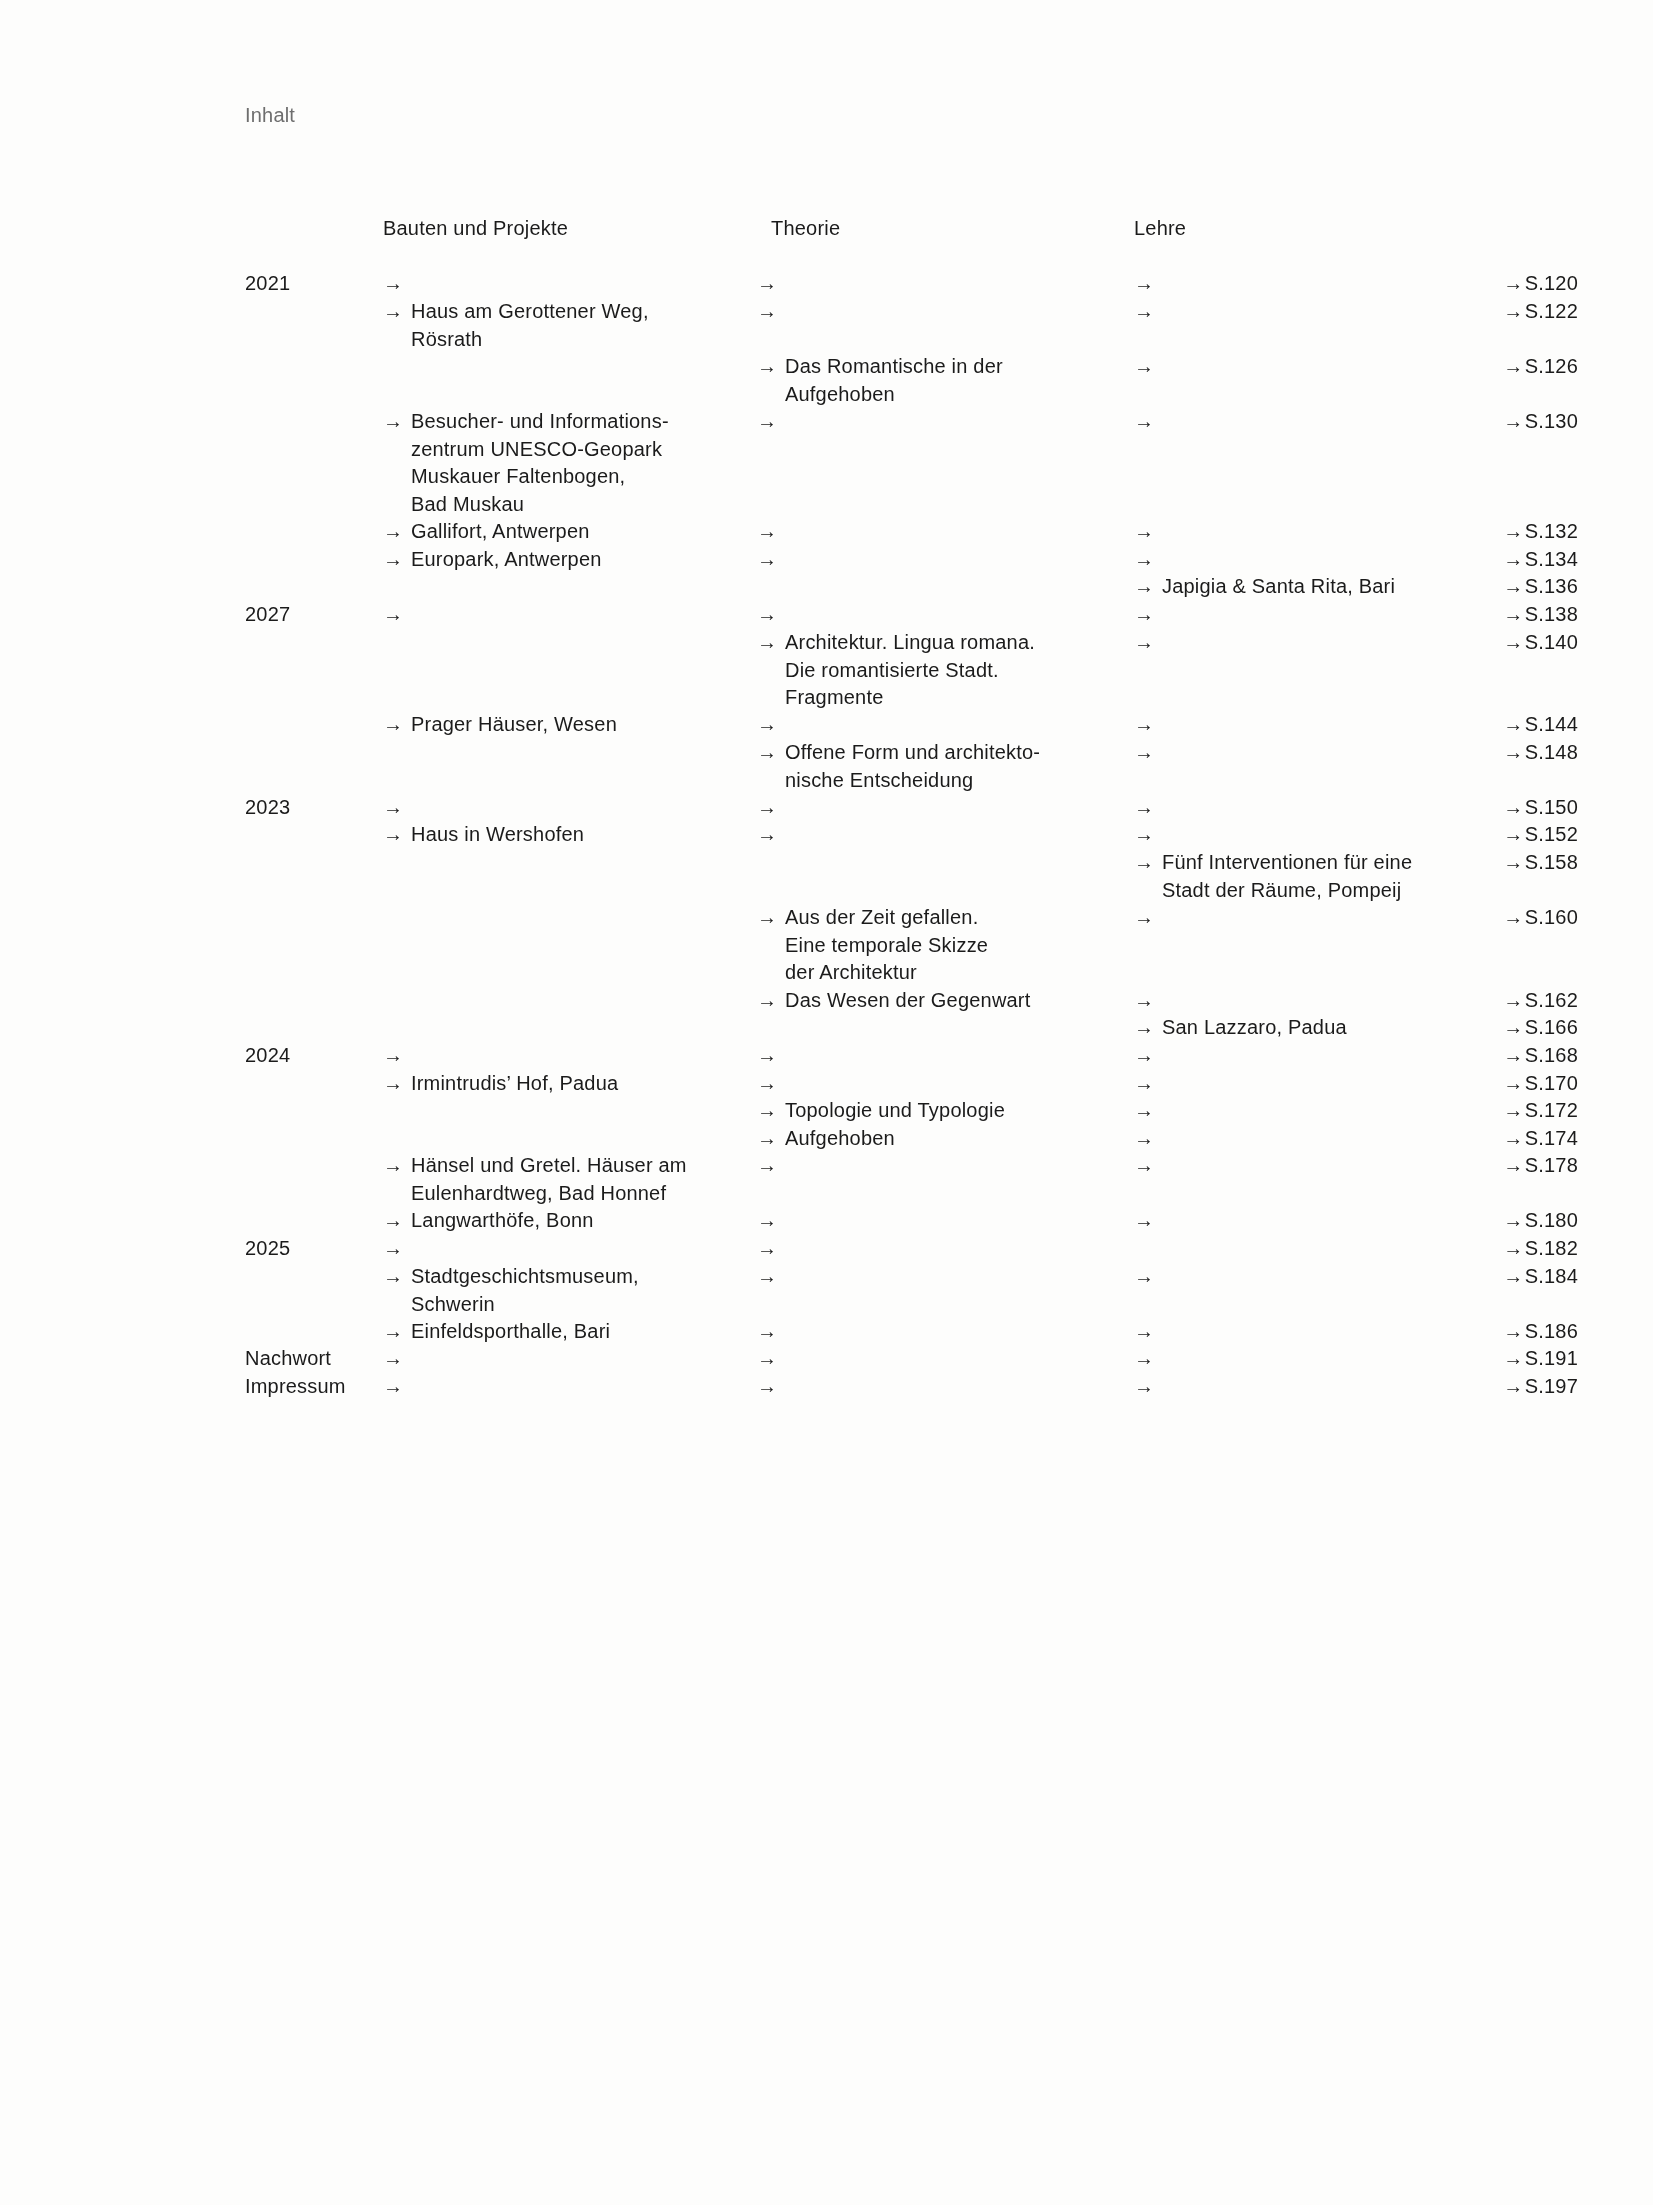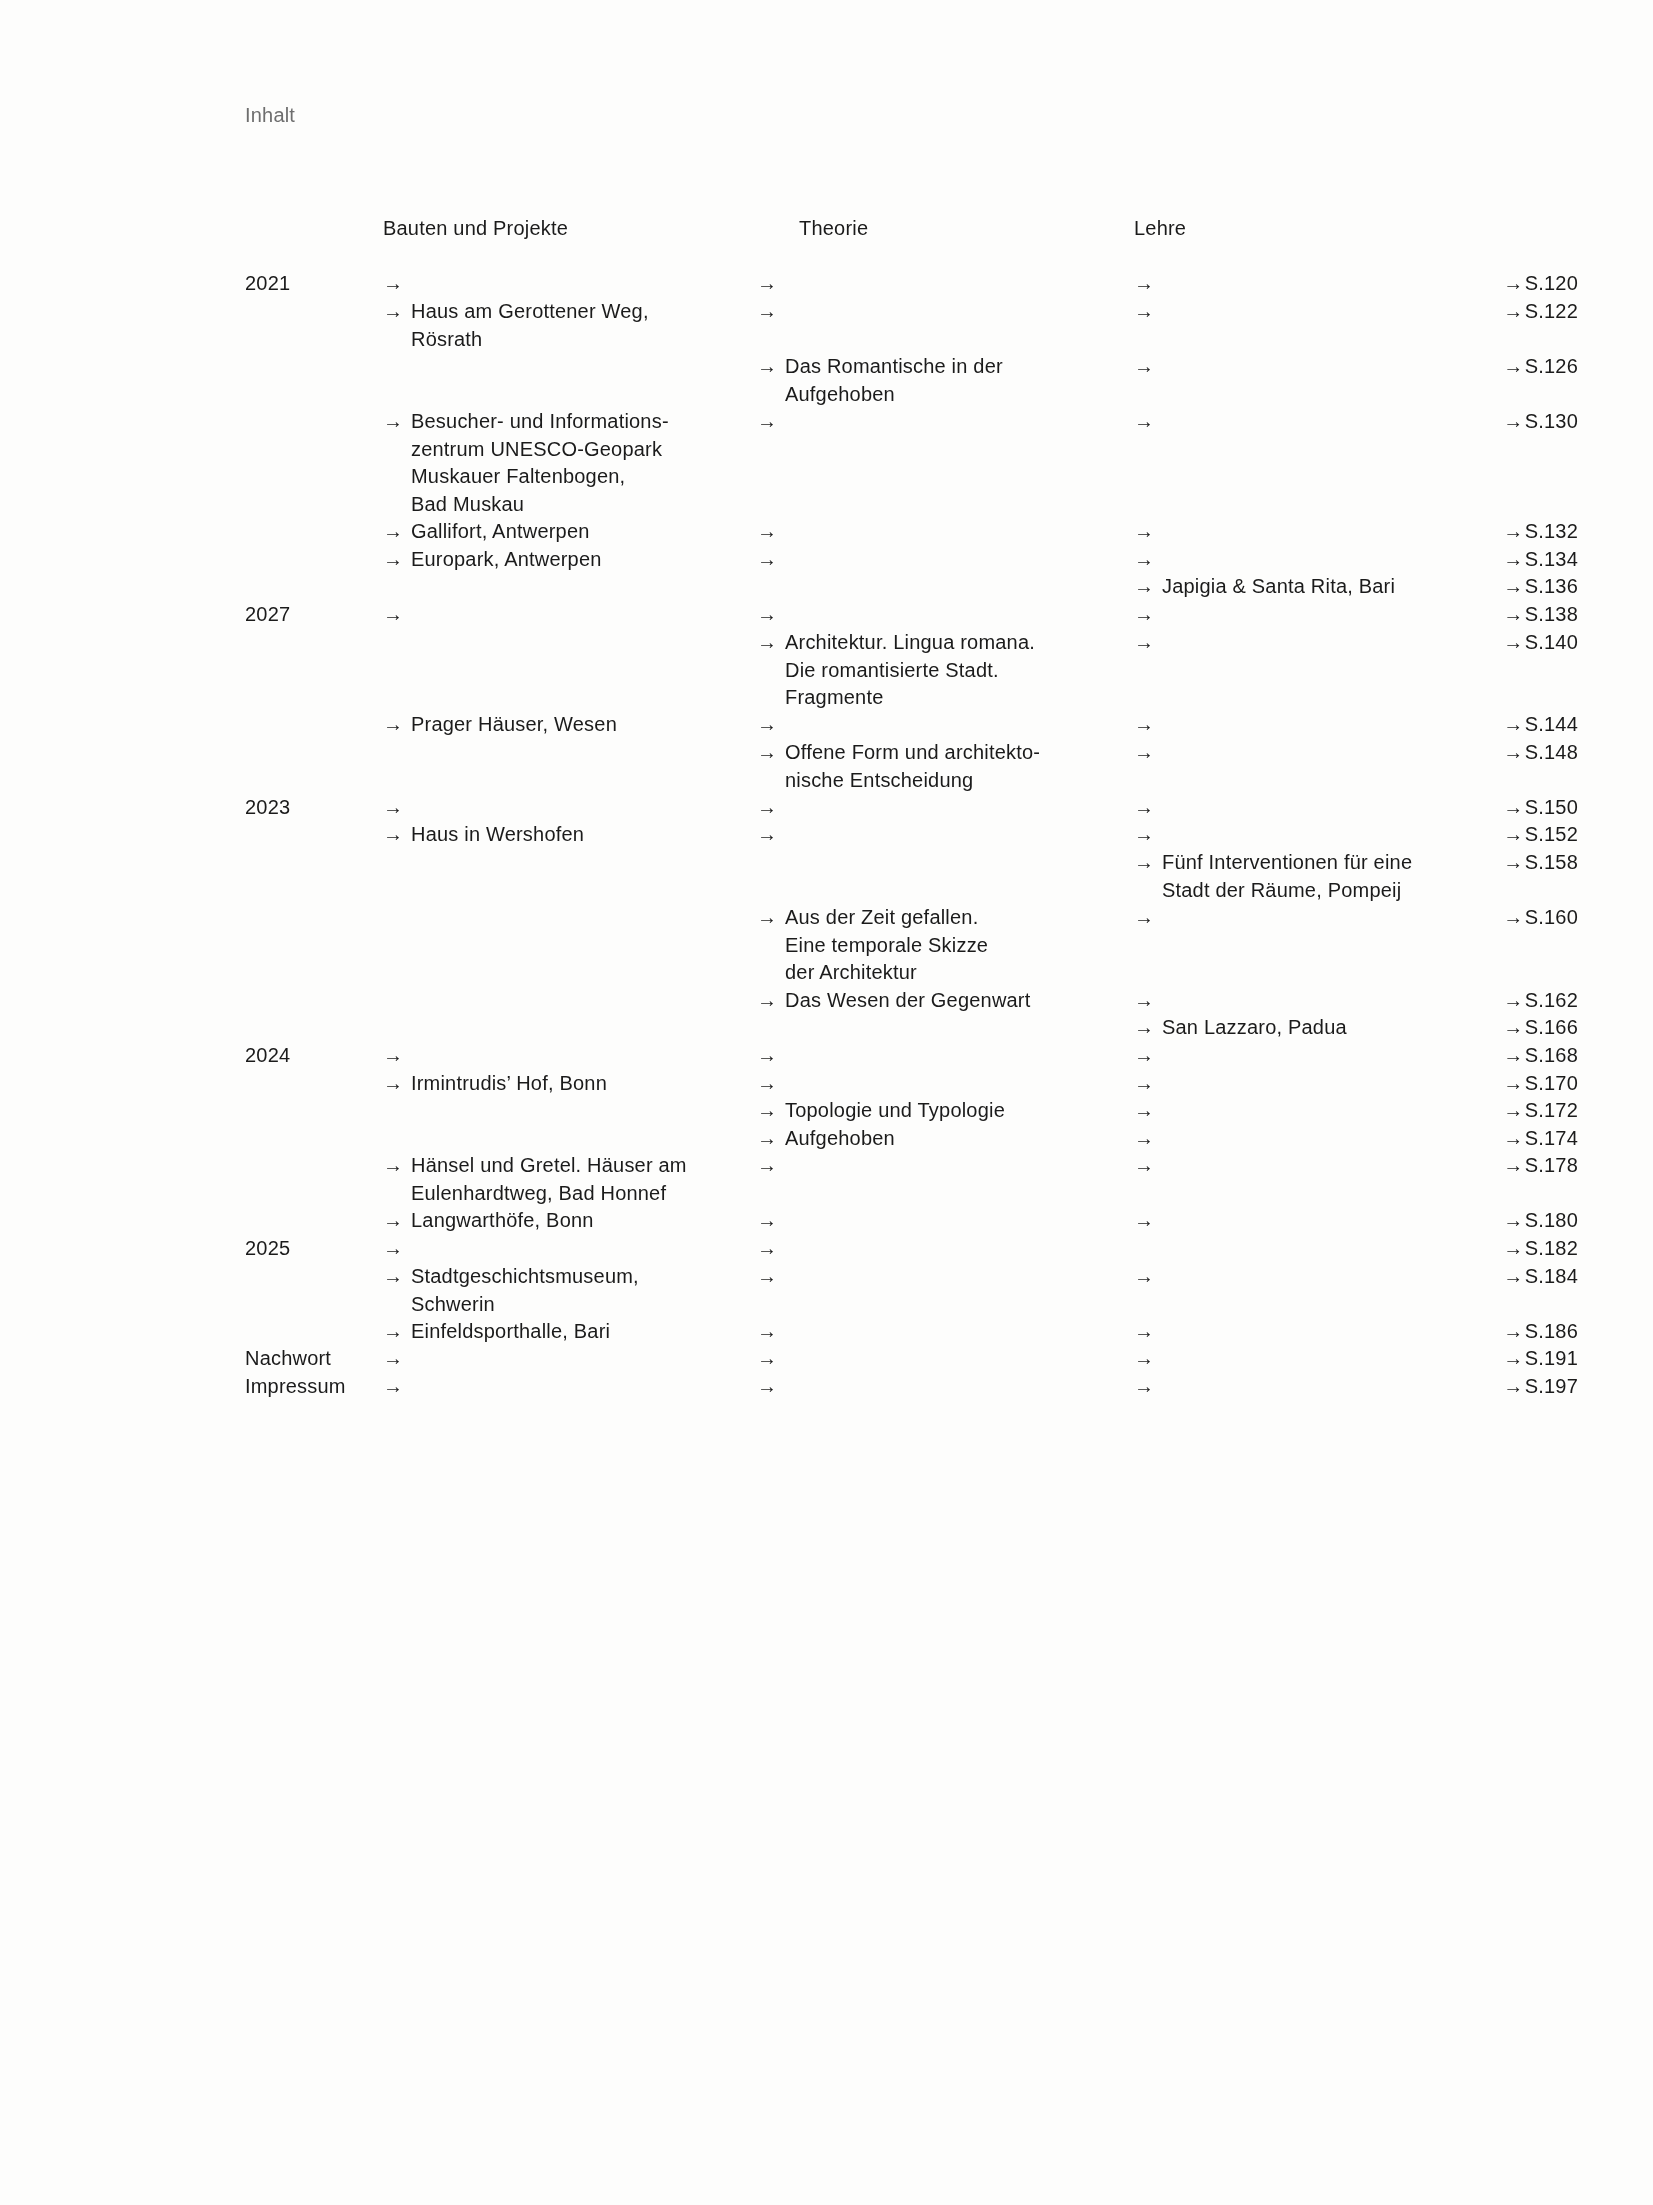--- a/index.html
+++ b/index.html
@@ -75,21 +75,21 @@
   }
   .page-ref .pr-num { padding-left: 1.4px; margin-top: 47px; }
 </style>
 </head>
 <body>
 
 <div class="page">
   <div class="doc-title">Inhalt</div>
 
   <div class="col-header" style="left:383px">Bauten und Projekte</div>
-  <div class="col-header" style="left:799px">Theorie</div>
+  <div class="col-header" style="left:771px">Theorie</div>
   <div class="col-header" style="left:1134px">Lehre</div>
 
   <div id="toc-rows">
       <div class="toc-row" style="top: 270px;">
         <div class="year-label">2021</div>
         <div class="cell-arrow" style="left: 383px;">→</div>
         <div class="cell-arrow" style="left: 757px;">→</div>
         <div class="cell-arrow" style="left: 1134px;">→</div>
         <div class="page-ref"><span class="pr-arrow">→</span><span class="pr-num">S.120</span></div>
       </div>
@@ -236,21 +236,21 @@
       <div class="toc-row" style="top: 1042px;">
         <div class="year-label">2024</div>
         <div class="cell-arrow" style="left: 383px;">→</div>
         <div class="cell-arrow" style="left: 757px;">→</div>
         <div class="cell-arrow" style="left: 1134px;">→</div>
         <div class="page-ref"><span class="pr-arrow">→</span><span class="pr-num">S.168</span></div>
       </div>
       <div class="toc-row" style="top: 1070px;">
         <div class="cell-arrow" style="left: 383px;">→</div>
         <div class="cell-text" style="left: 411px;">
-          <div class="toc-line">Irmintrudis’ Hof, Bonn</div>
+          <div class="toc-line">Irmintrudis’ Hof, Padua</div>
         </div>
         <div class="cell-arrow" style="left: 757px;">→</div>
         <div class="cell-arrow" style="left: 1134px;">→</div>
         <div class="page-ref"><span class="pr-arrow">→</span><span class="pr-num">S.170</span></div>
       </div>
       <div class="toc-row" style="top: 1097px;">
         <div class="cell-arrow" style="left: 757px;">→</div>
         <div class="cell-text" style="left: 785px;">
           <div class="toc-line">Topologie und Typologie</div>
         </div>

